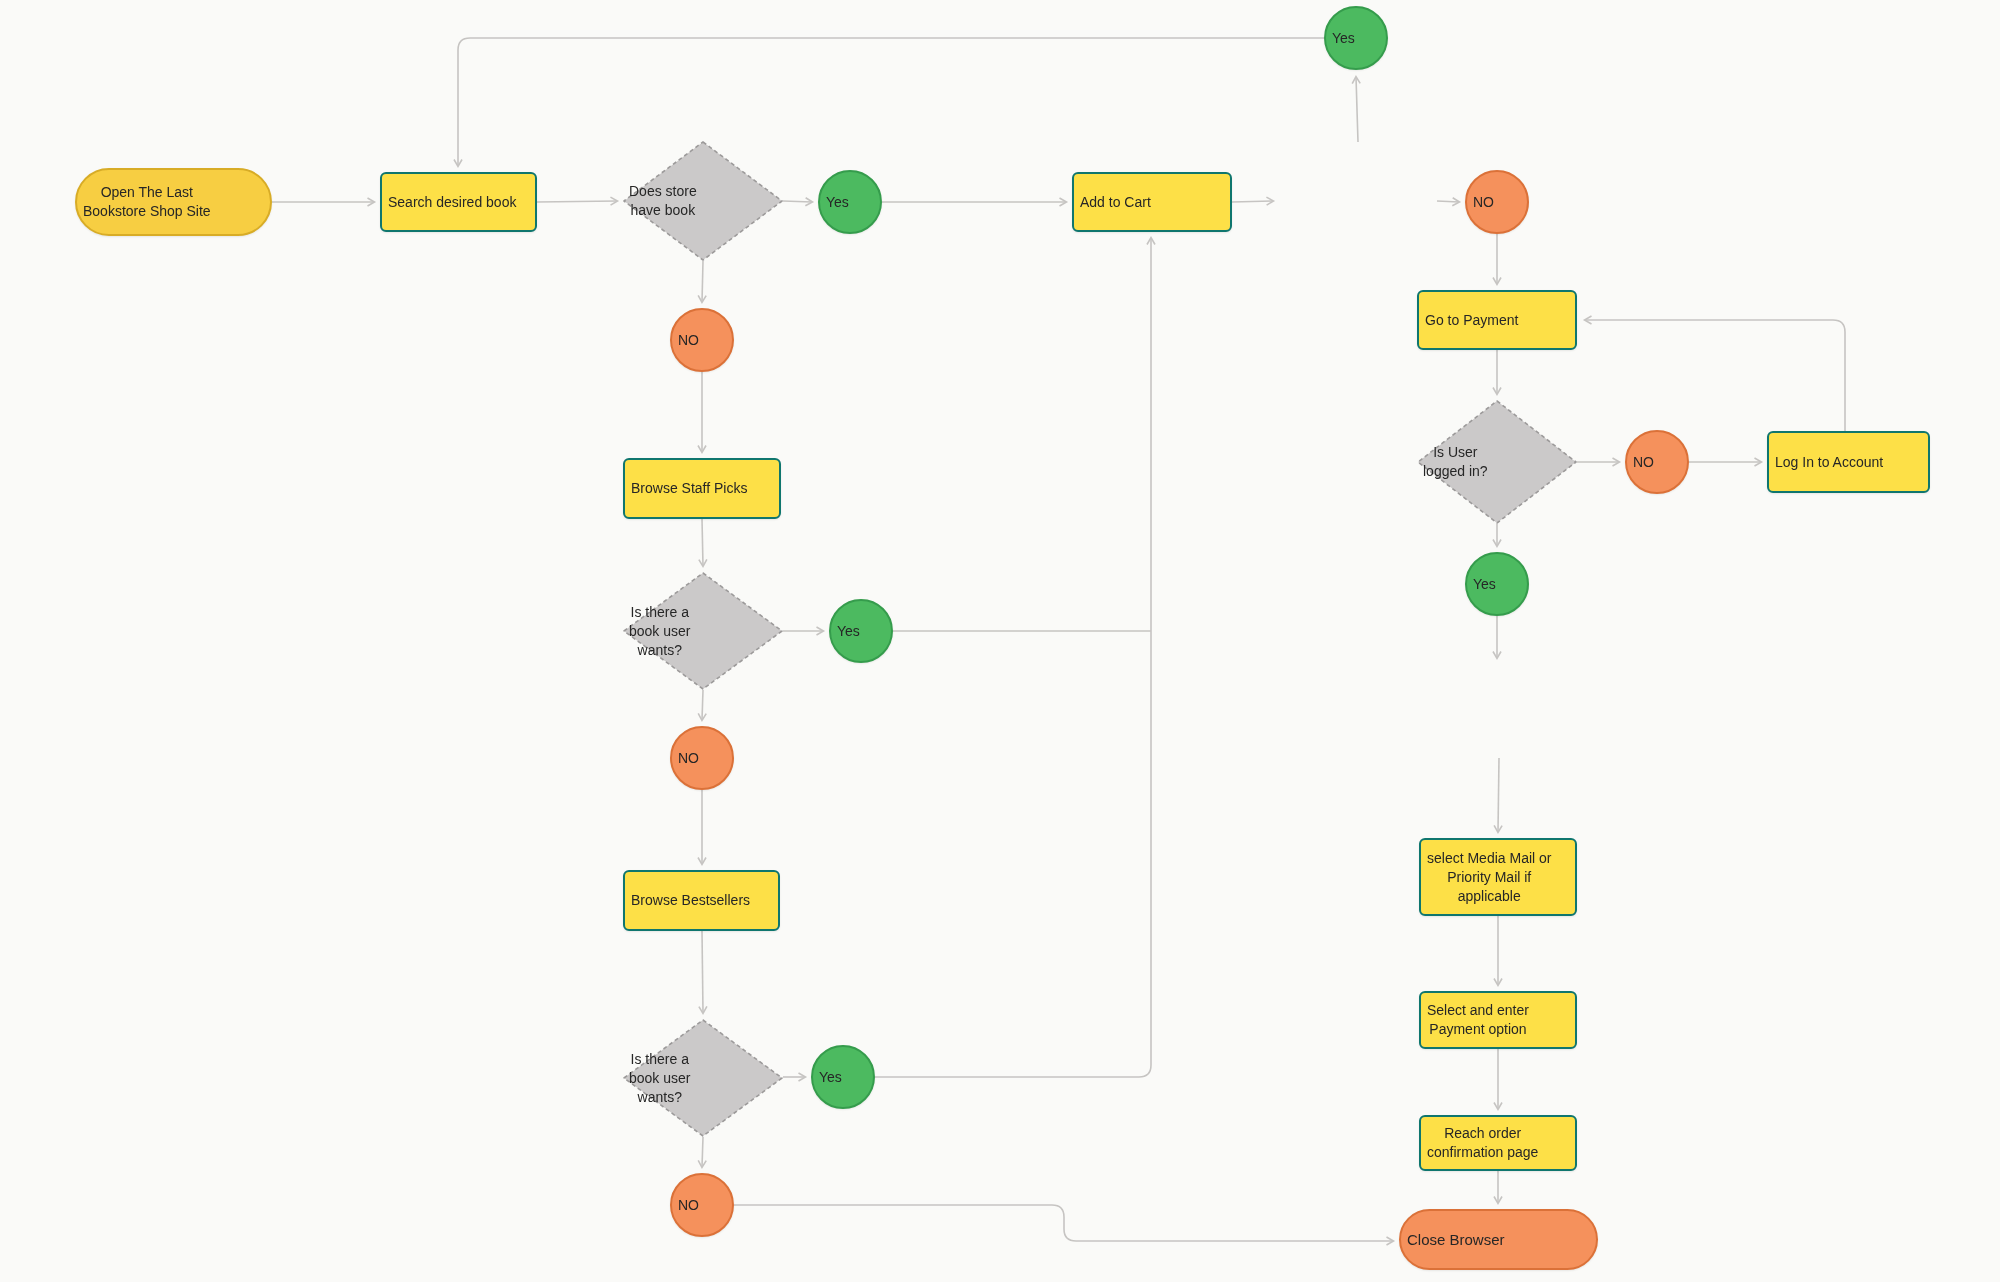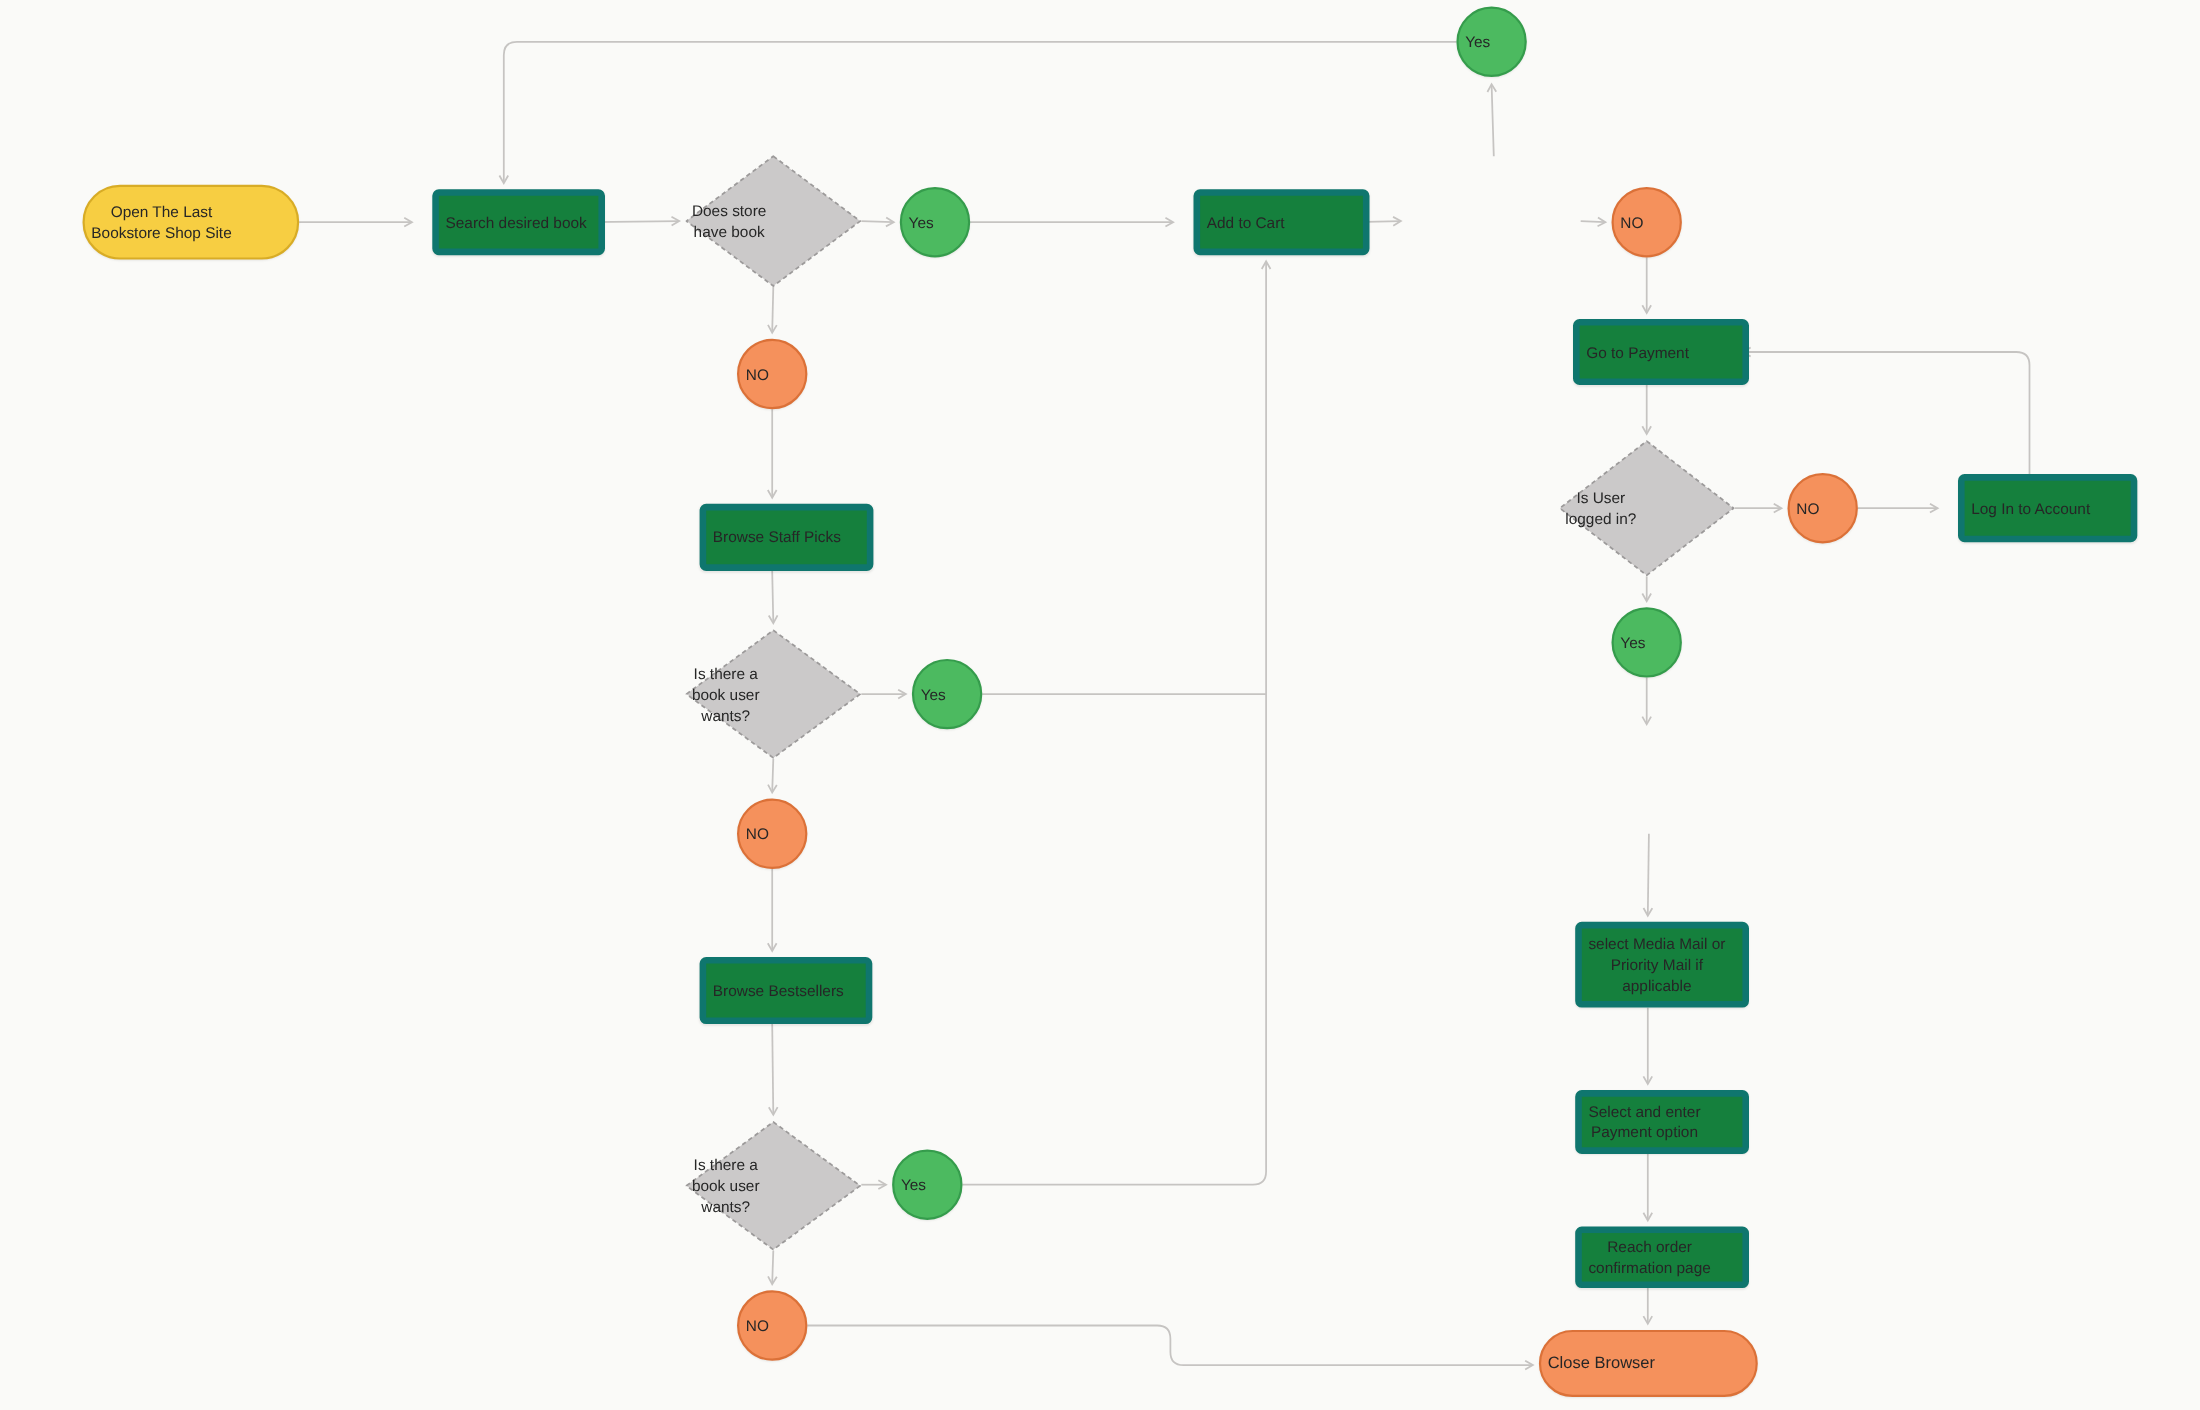--- a/index.html
+++ b/index.html
@@ -15,25 +15,24 @@
   #edges path{fill:none;stroke:#C6C4C2;stroke-width:1.6;}
   .node{
     position:absolute;
     display:flex;align-items:center;
     text-align:center;
     font-size:14px;line-height:19px;
     box-sizing:border-box;
   }
   .lbl{white-space:pre-line;display:block;padding:2px 6px;}
   .rect{
-    background:#15803d;
-    border:6px solid #0f766e;
+    background:#fde047;
+    border:2px solid #0f766e;
     border-radius:6px;
     box-shadow:0 1px 2px rgba(0,0,0,0.08);
-    margin-left:13px;
   }
   .pill-start{
     background:#F7CE42;
     border:2px solid #D8AC26;
     border-radius:40px;
     box-shadow:0 1px 2px rgba(0,0,0,0.08);
   }
   .pill-end{
     background:#F5915C;
     border:2px solid #DB7138;

